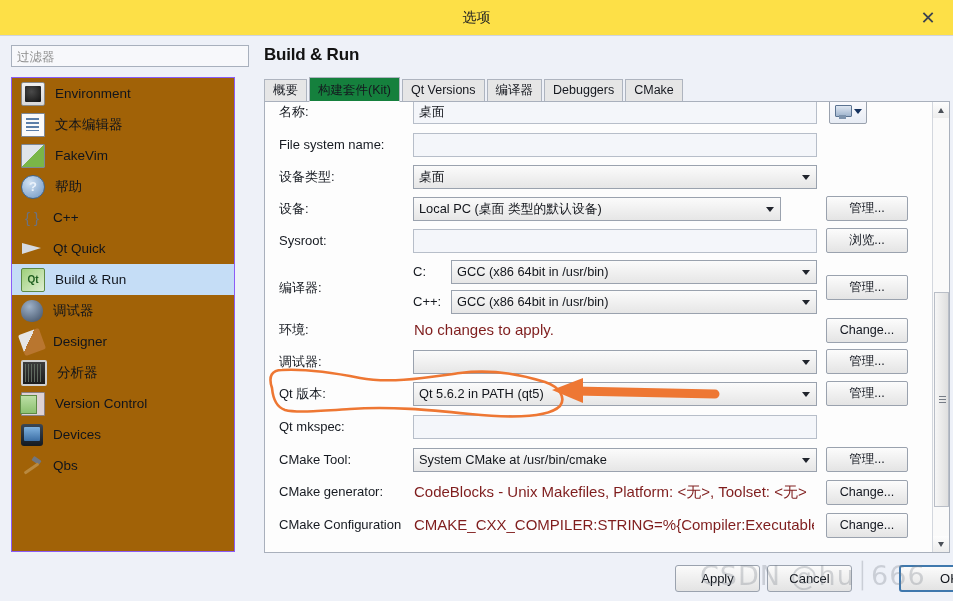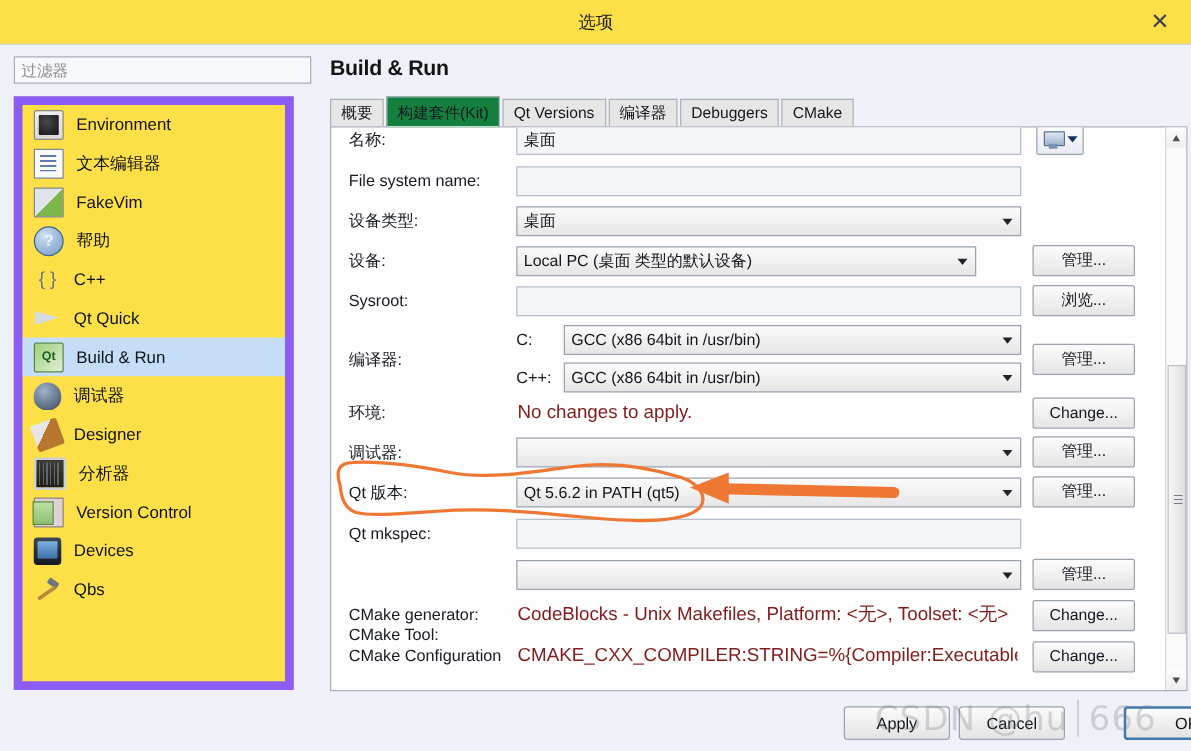--- a/index.html
+++ b/index.html
@@ -38,21 +38,21 @@
   
   .page-title{
     position:absolute;left:264px;top:45px;
     font-size:17px;font-weight:bold;color:#131313;
     letter-spacing:-0.2px;
   }
 
   
   .sidebar{
     position:absolute;left:11px;top:77px;width:224px;height:475px;
-    background:#fde047;border:7px solid #8b5cf6;box-sizing:border-box;
+    background:#a16207;border:1px solid #8b5cf6;box-sizing:border-box;
     overflow:hidden;
   }
   .side-item{
     display:flex;align-items:center;height:31px;padding-left:9px;
     font-size:13.5px;color:#10141c;cursor:pointer;
   }
   .side-item.sel{background:#c5ddf6;}
   .side-item .ico{
     width:22px;height:22px;margin-right:10px;flex:0 0 22px;
     position:relative;display:block;
@@ -393,22 +393,23 @@
         </span>
         <span class="btn" style="left:561px;top:0px;width:82px;">管理...</span>
       </div>
 
       <div class="row" style="top:312px;">
         <span class="lbl" style="left:14px;">Qt mkspec:</span>
         <span class="field lineedit" style="left:148px;top:1px;width:404px;"></span>
       </div>
 
       <div class="row" style="top:345px;">
-        <span class="lbl" style="left:14px;margin-top:48px;">CMake Tool:</span>
+        <span class="lbl" style="left:14px;">CMake Tool:</span>
         <span class="field combo" style="left:148px;top:1px;width:404px;">
+          <span>System CMake at /usr/bin/cmake</span>
           <i class="arrow"></i>
         </span>
         <span class="btn" style="left:561px;top:0px;width:82px;">管理...</span>
       </div>
 
       <div class="row" style="top:377px;">
         <span class="lbl" style="left:14px;">CMake generator:</span>
         <span class="statictext" style="left:149px;top:0;width:400px;">CodeBlocks - Unix Makefiles, Platform: &lt;无&gt;, Toolset: &lt;无&gt;</span>
         <span class="btn" style="left:561px;top:1px;width:82px;">Change...</span>
       </div>

